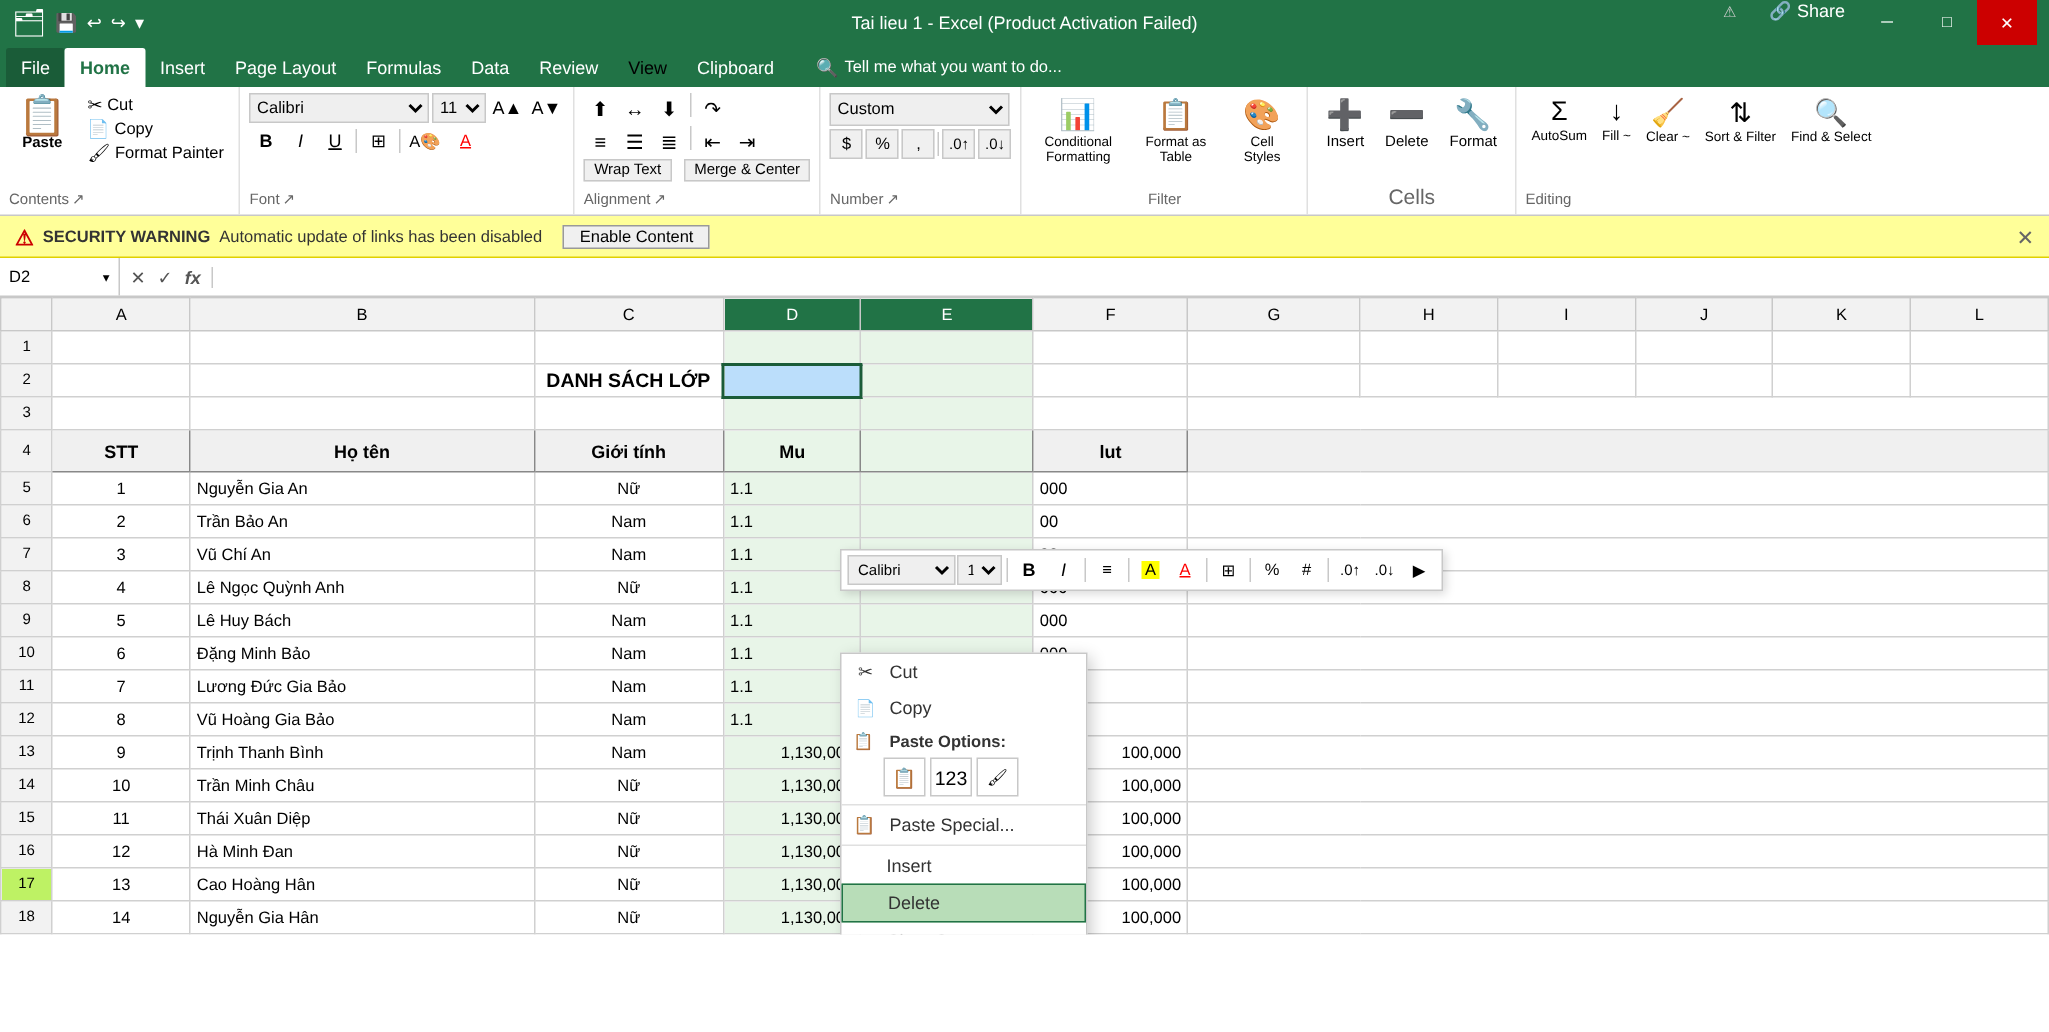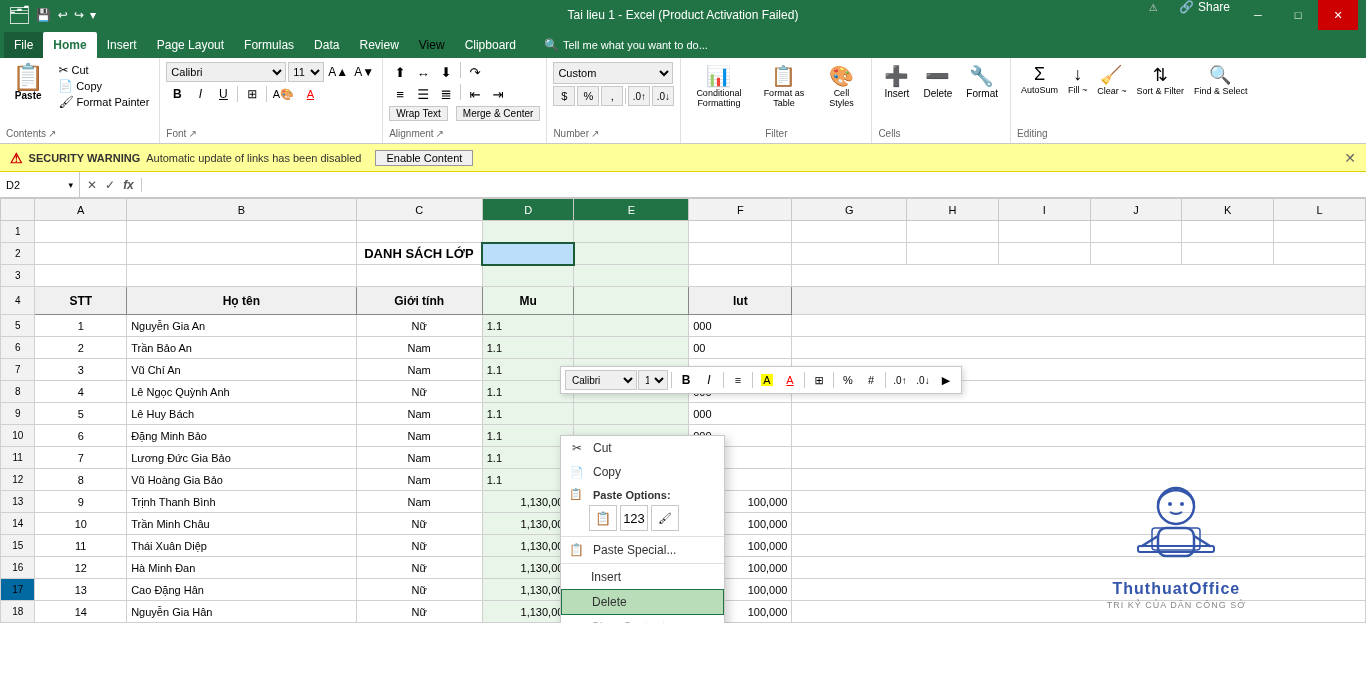--- a/index.html
+++ b/index.html
@@ -189,21 +189,21 @@
       </div>
       <div style="display:flex; flex-direction:column; align-items:center; cursor:pointer; padding:2px 6px;">
         <span style="font-size:20px;">➖</span>
         <span style="font-size:10px;">Delete</span>
       </div>
       <div style="display:flex; flex-direction:column; align-items:center; cursor:pointer; padding:2px 6px;">
         <span style="font-size:20px;">🔧</span>
         <span style="font-size:10px;">Format</span>
       </div>
     </div>
-    <div style="font-size:10px; color:#666; text-align:left; margin-top:2px;">
+    <div style="font-size:14px; color:#666; text-align:center; margin-top:2px;">
       <span>Cells</span>
     </div>
   </div>
 
   <div style="display:flex; flex-direction:column; padding:4px 6px;">
     <div style="display:flex; gap:2px; flex:1; align-items:flex-start;">
       <div style="display:flex; flex-direction:column; align-items:center; cursor:pointer; padding:2px 4px;">
         <span style="font-size:18px;">Σ</span>
         <span style="font-size:9px;">AutoSum</span>
       </div>
@@ -457,66 +457,43 @@
           <td style="border:1px solid #d0d0d0; background:#f2f2f2; text-align:center; font-size:10px;">16</td>
           <td style="border:1px solid #d0d0d0; text-align:center;">12</td>
           <td style="border:1px solid #d0d0d0;">Hà Minh Đan</td>
           <td style="border:1px solid #d0d0d0; text-align:center;">Nữ</td>
           <td style="border:1px solid #d0d0d0; background:#e8f5e8; text-align:right;">1,130,000</td>
           <td style="border:1px solid #d0d0d0; background:#e8f5e8;"></td>
           <td style="border:1px solid #d0d0d0; text-align:right;">100,000</td>
           <td colspan="6" style="border:1px solid #d0d0d0;"></td>
         </tr>
         <tr style="height:22px;">
-          <td style="border:1px solid #d0d0d0; background:#0369a1; text-align:center; font-size:10px;">17</td>
+          <td style="border:1px solid #d0d0d0; background:#bef264; text-align:center; font-size:10px;">17</td>
           <td style="border:1px solid #d0d0d0; text-align:center;">13</td>
-          <td style="border:1px solid #d0d0d0;">Cao Đặng Hân</td>
+          <td style="border:1px solid #d0d0d0;">Cao Hoàng Hân</td>
           <td style="border:1px solid #d0d0d0; text-align:center;">Nữ</td>
           <td style="border:1px solid #d0d0d0; background:#e8f5e8; text-align:right;">1,130,000</td>
           <td style="border:1px solid #d0d0d0; background:#e8f5e8;"></td>
           <td style="border:1px solid #d0d0d0; text-align:right;">100,000</td>
           <td colspan="6" style="border:1px solid #d0d0d0;"></td>
         </tr>
         <tr style="height:22px;">
           <td style="border:1px solid #d0d0d0; background:#f2f2f2; text-align:center; font-size:10px;">18</td>
           <td style="border:1px solid #d0d0d0; text-align:center;">14</td>
           <td style="border:1px solid #d0d0d0;">Nguyễn Gia Hân</td>
           <td style="border:1px solid #d0d0d0; text-align:center;">Nữ</td>
           <td style="border:1px solid #d0d0d0; background:#e8f5e8; text-align:right;">1,130,000</td>
           <td style="border:1px solid #d0d0d0; background:#e8f5e8;"></td>
           <td style="border:1px solid #d0d0d0; text-align:right;">100,000</td>
           <td colspan="6" style="border:1px solid #d0d0d0;"></td>
         </tr>
       </tbody>
     </table>
   </div>
 
-  <div style="position:absolute; right:120px; top:280px; text-align:center; z-index:0; pointer-events:none;">
-    <svg width="120" height="100" viewBox="0 0 120 100">
-
-      <circle cx="60" cy="28" r="18" fill="none" stroke="#3355aa" stroke-width="2.5"></circle>
-
-      <circle cx="54" cy="26" r="2" fill="#3355aa"></circle>
-      <circle cx="66" cy="26" r="2" fill="#3355aa"></circle>
-      <path d="M54 34 Q60 38 66 34" fill="none" stroke="#3355aa" stroke-width="2"></path>
-
-      <path d="M42 26 Q44 14 60 12 Q76 14 78 26" fill="none" stroke="#3355aa" stroke-width="2.5"></path>
-
-      <rect x="42" y="50" width="36" height="28" rx="8" fill="none" stroke="#3355aa" stroke-width="2.5"></rect>
-
-      <path d="M42 58 L26 68" stroke="#3355aa" stroke-width="2.5" stroke-linecap="round"></path>
-      <path d="M78 58 L94 68" stroke="#3355aa" stroke-width="2.5" stroke-linecap="round"></path>
-
-      <rect x="22" y="68" width="76" height="6" rx="2" fill="none" stroke="#3355aa" stroke-width="2"></rect>
-
-      <rect x="36" y="50" width="48" height="22" rx="3" fill="none" stroke="#3355aa" stroke-width="1.5"></rect>
-    </svg>
-    <div style="font-size:16px; font-weight:bold; color:#3355aa; letter-spacing:1px;">ThuthuatOffice</div>
-    <div style="font-size:9px; color:#888; letter-spacing:1px; margin-top:2px;">TRI KỶ CỦA DÂN CÔNG SỞ</div>
-  </div>
 
   <div style="position:absolute; top:168px; left:560px; background:white; border:1px solid #c8c8c8; box-shadow:2px 2px 6px rgba(0,0,0,0.15); display:flex; align-items:center; padding:2px 4px; gap:1px; z-index:1001; height:28px;">
     <select style="border:1px solid #c8c8c8; height:20px; font-size:10px; padding:0 2px; width:72px;">
       <option>Calibri</option>
     </select>
     <select style="border:1px solid #c8c8c8; height:20px; font-size:10px; padding:0 2px; width:30px;">
       <option>11</option>
     </select>
     <span style="width:1px; height:16px; background:#c8c8c8; margin:0 2px;"></span>
     <button style="width:22px; height:20px; font-weight:bold; border:1px solid transparent; cursor:pointer; background:transparent; font-size:12px;">B</button>

